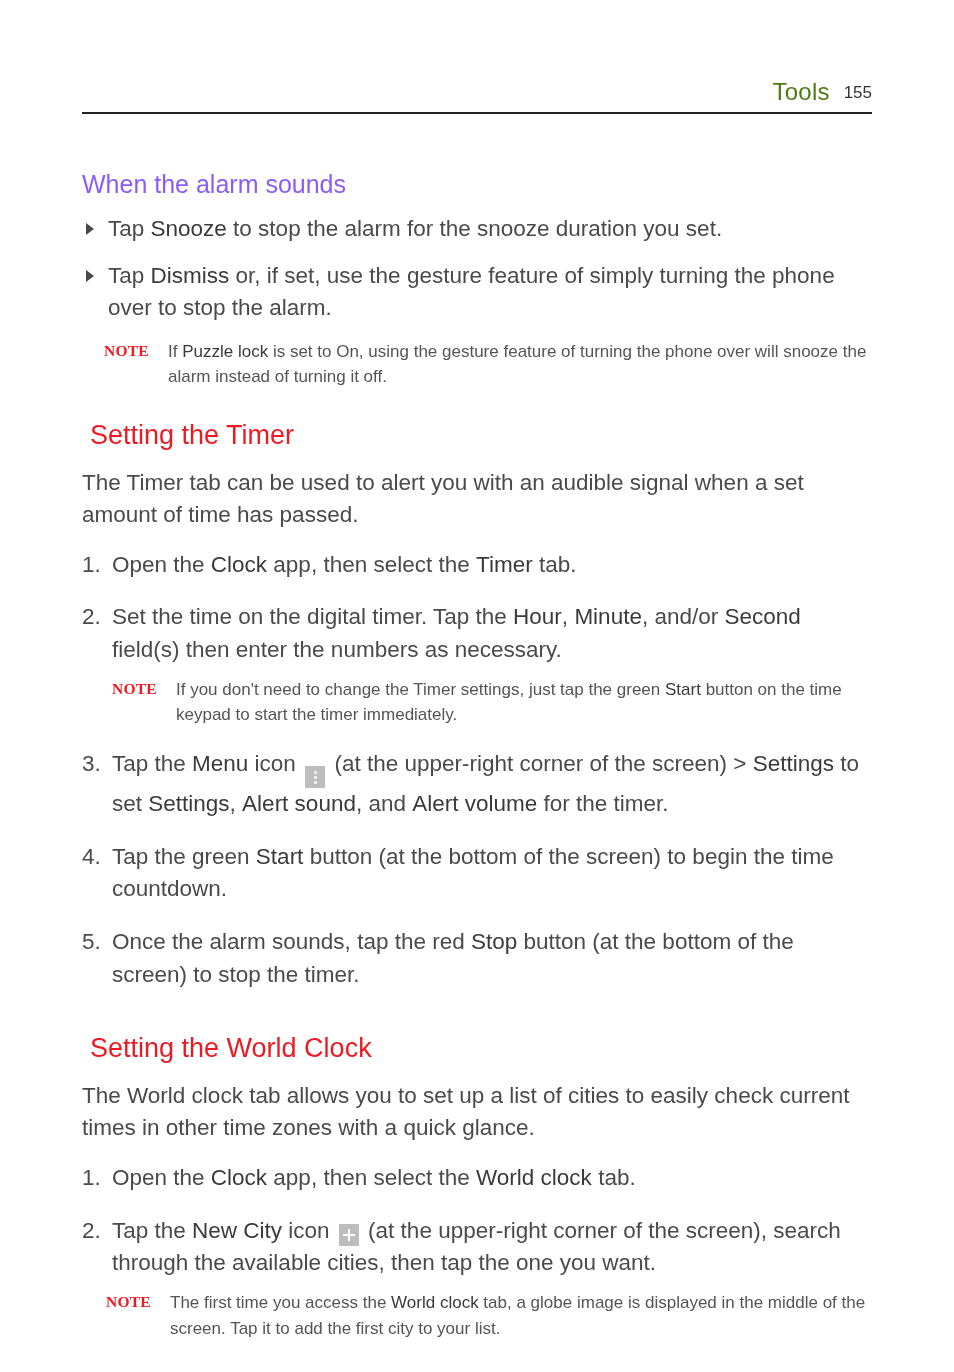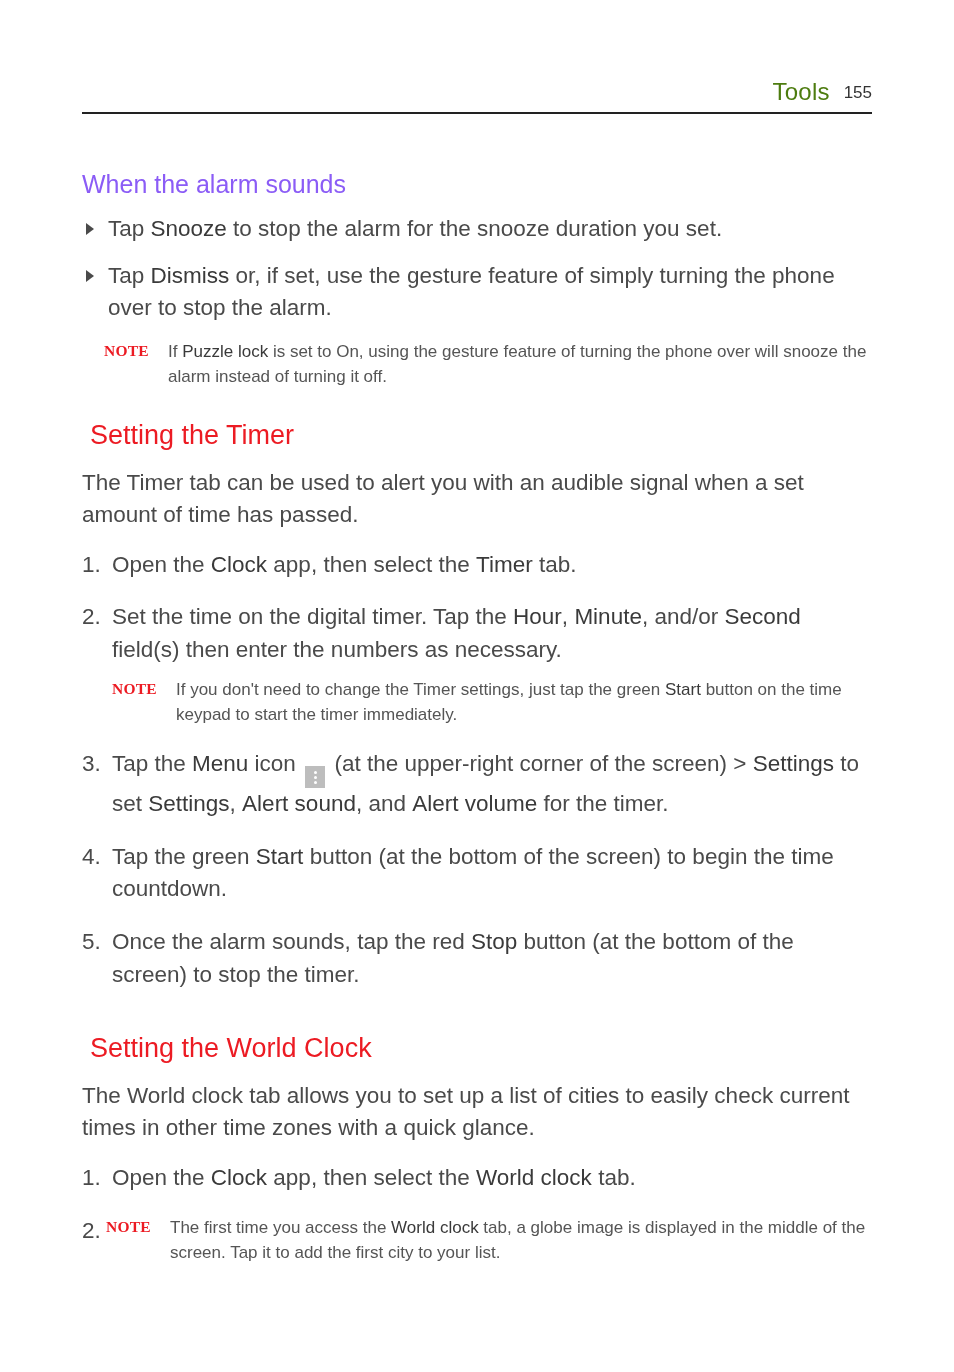--- a/index.html
+++ b/index.html
@@ -255,20 +255,25 @@
 
   <p class="body">The World clock tab allows you to set up a list of cities to easily check current times in other time zones with a quick glance.</p>
 
   <ol class="nlist">
     <li>
       <span class="li-main">
         <span>Open the </span><span class="bold">Clock</span><span> app, then select the </span><span class="bold">World clock</span><span> tab.</span>
       </span>
     </li>
     <li>
+      <span class="li-main">
+        <span>Tap the </span><span class="bold">New City</span><span> icon </span><span class="iconbox">
+            <span class="plusw"></span>
+          </span><span> (at the upper-right corner of the screen), search through the available cities, then tap the one you want.</span>
+      </span>
       <div class="note-row tight" style="margin-left:-6px;">
         <span class="note-label">NOTE</span>
         <span class="note-text">
           <span>The first time you access the </span><span class="bold">World clock</span><span> tab, a globe image is displayed in the middle of the screen. Tap it to add the first city to your list.</span>
         </span>
       </div>
     </li>
   </ol>
 
 </div>

